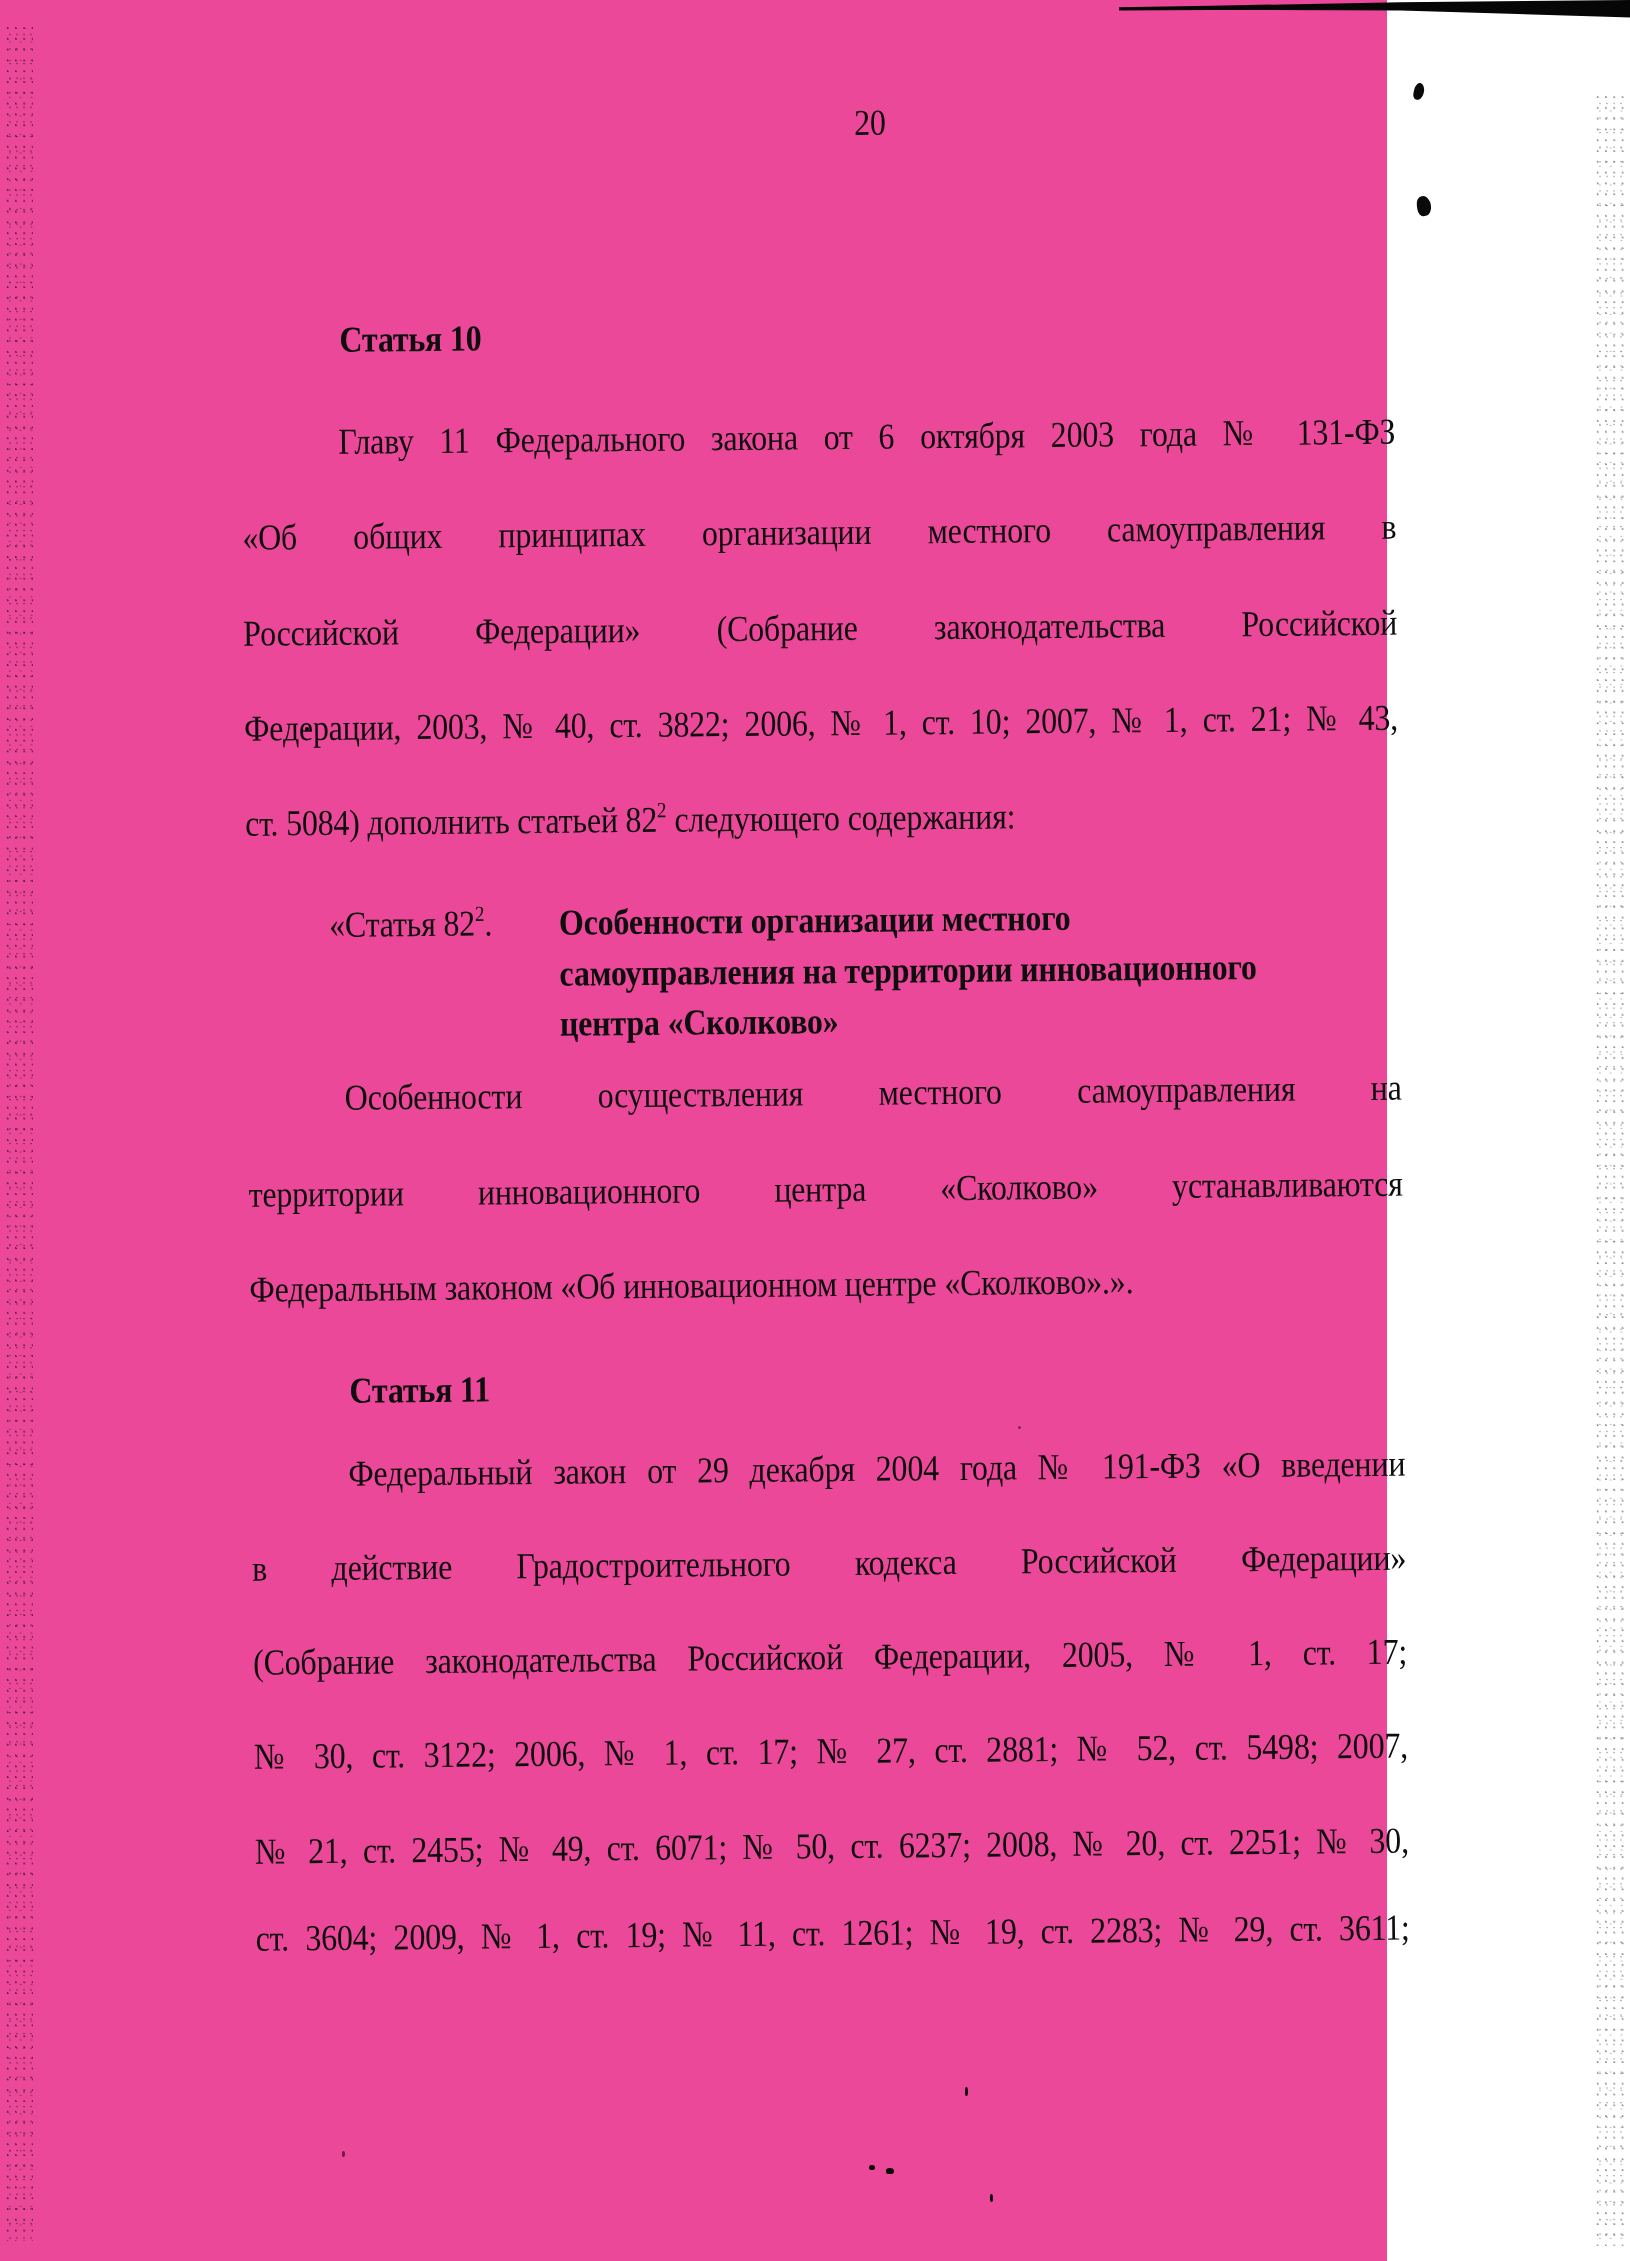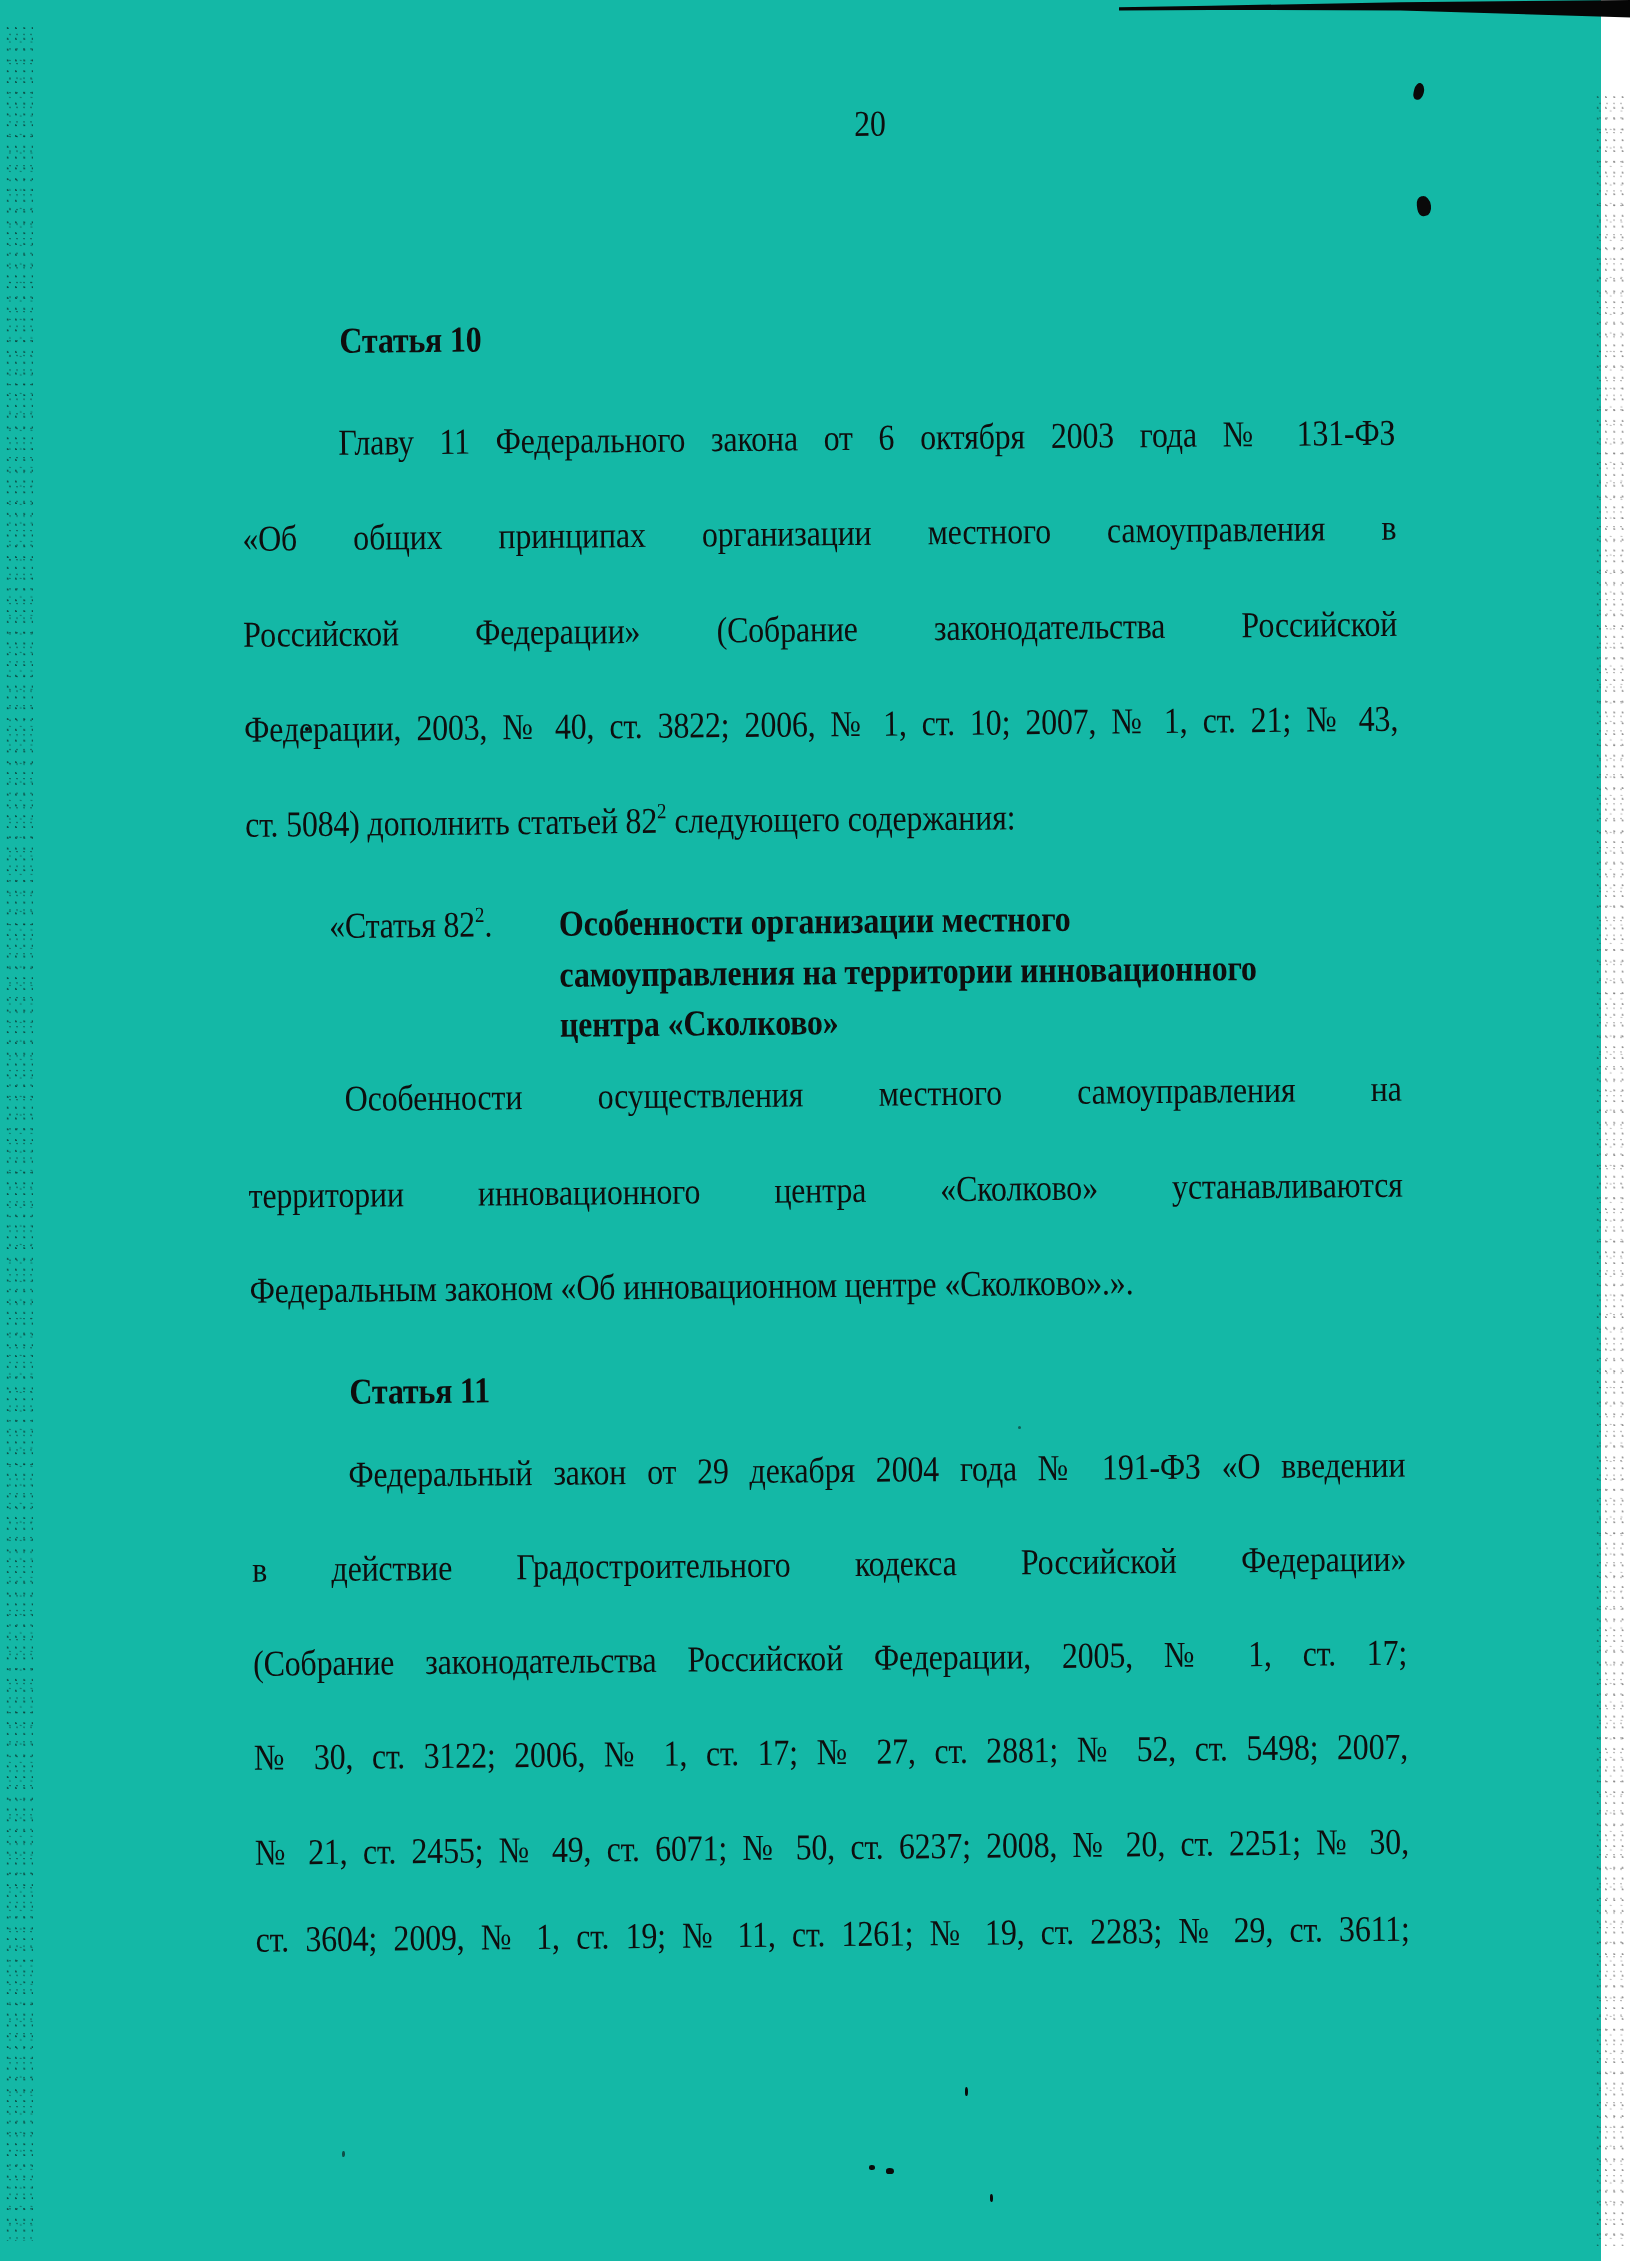--- a/index.html
+++ b/index.html
@@ -3,22 +3,22 @@
 <meta charset="utf-8">
 <style>
   html, body {
     margin: 0; padding: 0;
     width: 1631px; height: 2261px;
     background: #ffffff;
     overflow: hidden;
   }
   .page {
     position: relative;
-    width: 1601px; height: 2261px;
-    background: #14b8a6;
+    width: 1387px; height: 2261px;
+    background: #ec4899;
   }
   .sheet {
     position: absolute; inset: 0;
     transform: rotate(-0.55deg);
   }
   .line {
     position: absolute;
     left: 248px; width: 1154px;
     font-family: "Liberation Serif", "DejaVu Serif", serif;
     font-size: 32px;

